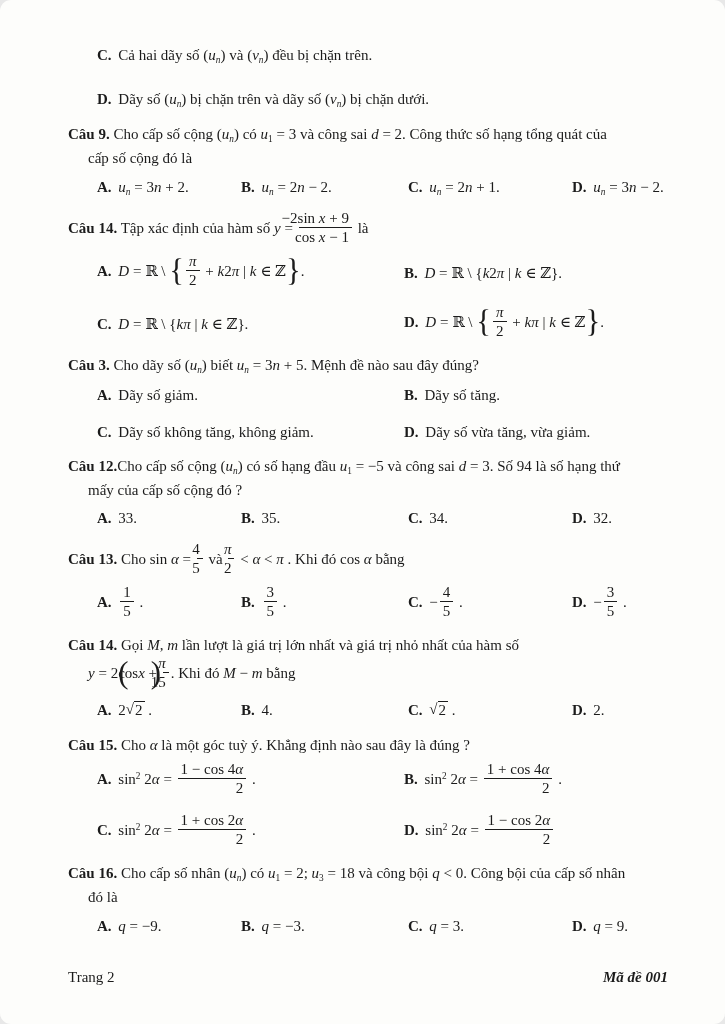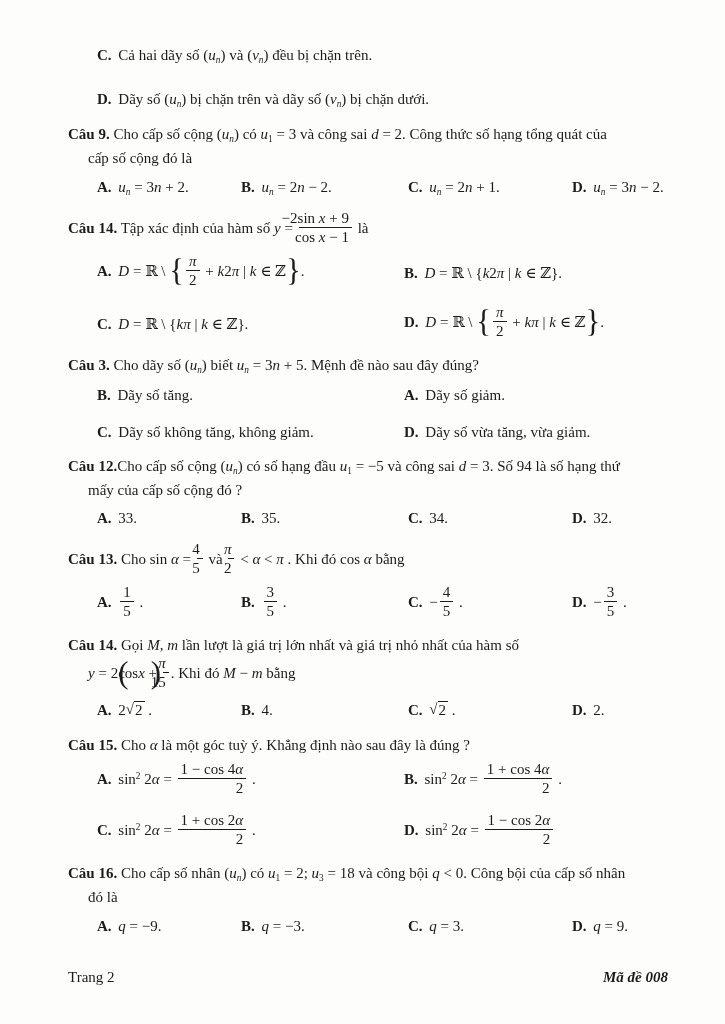--- a/index.html
+++ b/index.html
@@ -7,20 +7,21 @@
     box-sizing:border-box;
     width:725px;height:1024px;
     margin:0 auto;
     background:#fdfdfb;
     color:#1b1b1b;
     font-family:"Liberation Serif","DejaVu Serif",serif;
     font-size:15px;line-height:1.5;
     padding:44px 57px 36px 68px;
     display:flex;flex-direction:column;
     overflow:hidden;
+    border-radius:11px;
   }
   .questions{flex:1 1 auto;}
   .question{margin-bottom:12px;}
   .stem{margin-bottom:6px;padding-left:20px;text-indent:-20px;}
   .qnum{font-weight:bold;}
   .options{display:grid;margin-left:29px;}
   .options.stack{grid-template-columns:1fr;row-gap:20px;margin-bottom:4px;}
   .options.cols4{grid-template-columns:140px 163px 160px 1fr;align-items:start;column-gap:4px;}
   .options.cols2{grid-template-columns:303px 1fr;row-gap:14px;align-items:center;column-gap:4px;}
   .option{white-space:normal;}
@@ -72,22 +73,22 @@
           <div class="option"><span class="olabel">C.</span> <span><span class="i">D</span> = ℝ \ {<span class="i">k</span><span class="i">π</span> | <span class="i">k</span> ∈ ℤ}.</span></div>
           <div class="option"><span class="olabel">D.</span> <span><span class="i">D</span> = ℝ \ <span class="big">{</span><span class="frac">
                 <span class="num"><span class="i">π</span></span>
                 <span class="den">2</span>
               </span> + <span class="i">k</span><span class="i">π</span> | <span class="i">k</span> ∈ ℤ<span class="big">}</span>.</span></div>
         </div>
       </div>
       <div class="question">
         <div class="stem"><span class="qnum">Câu 3.</span> Cho dãy số (<span class="i">u</span><span class="sub"><span class="i">n</span></span>) biết <span class="i">u</span><span class="sub"><span class="i">n</span></span> = 3<span class="i">n</span> + 5. Mệnh đề nào sau đây đúng?</div>
         <div class="options cols2">
+          <div class="option"><span class="olabel">A.</span> <span>Dãy số giảm.</span></div>
           <div class="option"><span class="olabel">B.</span> <span>Dãy số tăng.</span></div>
-          <div class="option"><span class="olabel">A.</span> <span>Dãy số giảm.</span></div>
           <div class="option"><span class="olabel">C.</span> <span>Dãy số không tăng, không giảm.</span></div>
           <div class="option"><span class="olabel">D.</span> <span>Dãy số vừa tăng, vừa giảm.</span></div>
         </div>
       </div>
       <div class="question">
         <div class="stem"><span class="qnum">Câu 12.</span>Cho cấp số cộng (<span class="i">u</span><span class="sub"><span class="i">n</span></span>) có số hạng đầu <span class="i">u</span><span class="sub">1</span> = −5 và công sai <span class="i">d</span> = 3. Số 94 là số hạng thứ<br>mấy của cấp số cộng đó ?</div>
         <div class="options cols4">
           <div class="option"><span class="olabel">A.</span> <span>33.</span></div>
           <div class="option"><span class="olabel">B.</span> <span>35.</span></div>
           <div class="option"><span class="olabel">C.</span> <span>34.</span></div>
@@ -159,15 +160,15 @@
         <div class="options cols4">
           <div class="option"><span class="olabel">A.</span> <span><span class="i">q</span> = −9.</span></div>
           <div class="option"><span class="olabel">B.</span> <span><span class="i">q</span> = −3.</span></div>
           <div class="option"><span class="olabel">C.</span> <span><span class="i">q</span> = 3.</span></div>
           <div class="option"><span class="olabel">D.</span> <span><span class="i">q</span> = 9.</span></div>
         </div>
       </div>
     </div>
   <div class="footer">
     <span>Trang 2</span>
-    <span class="code">Mã đề 008</span>
+    <span class="code">Mã đề 001</span>
   </div>
 </div>
 
 </body></html>

